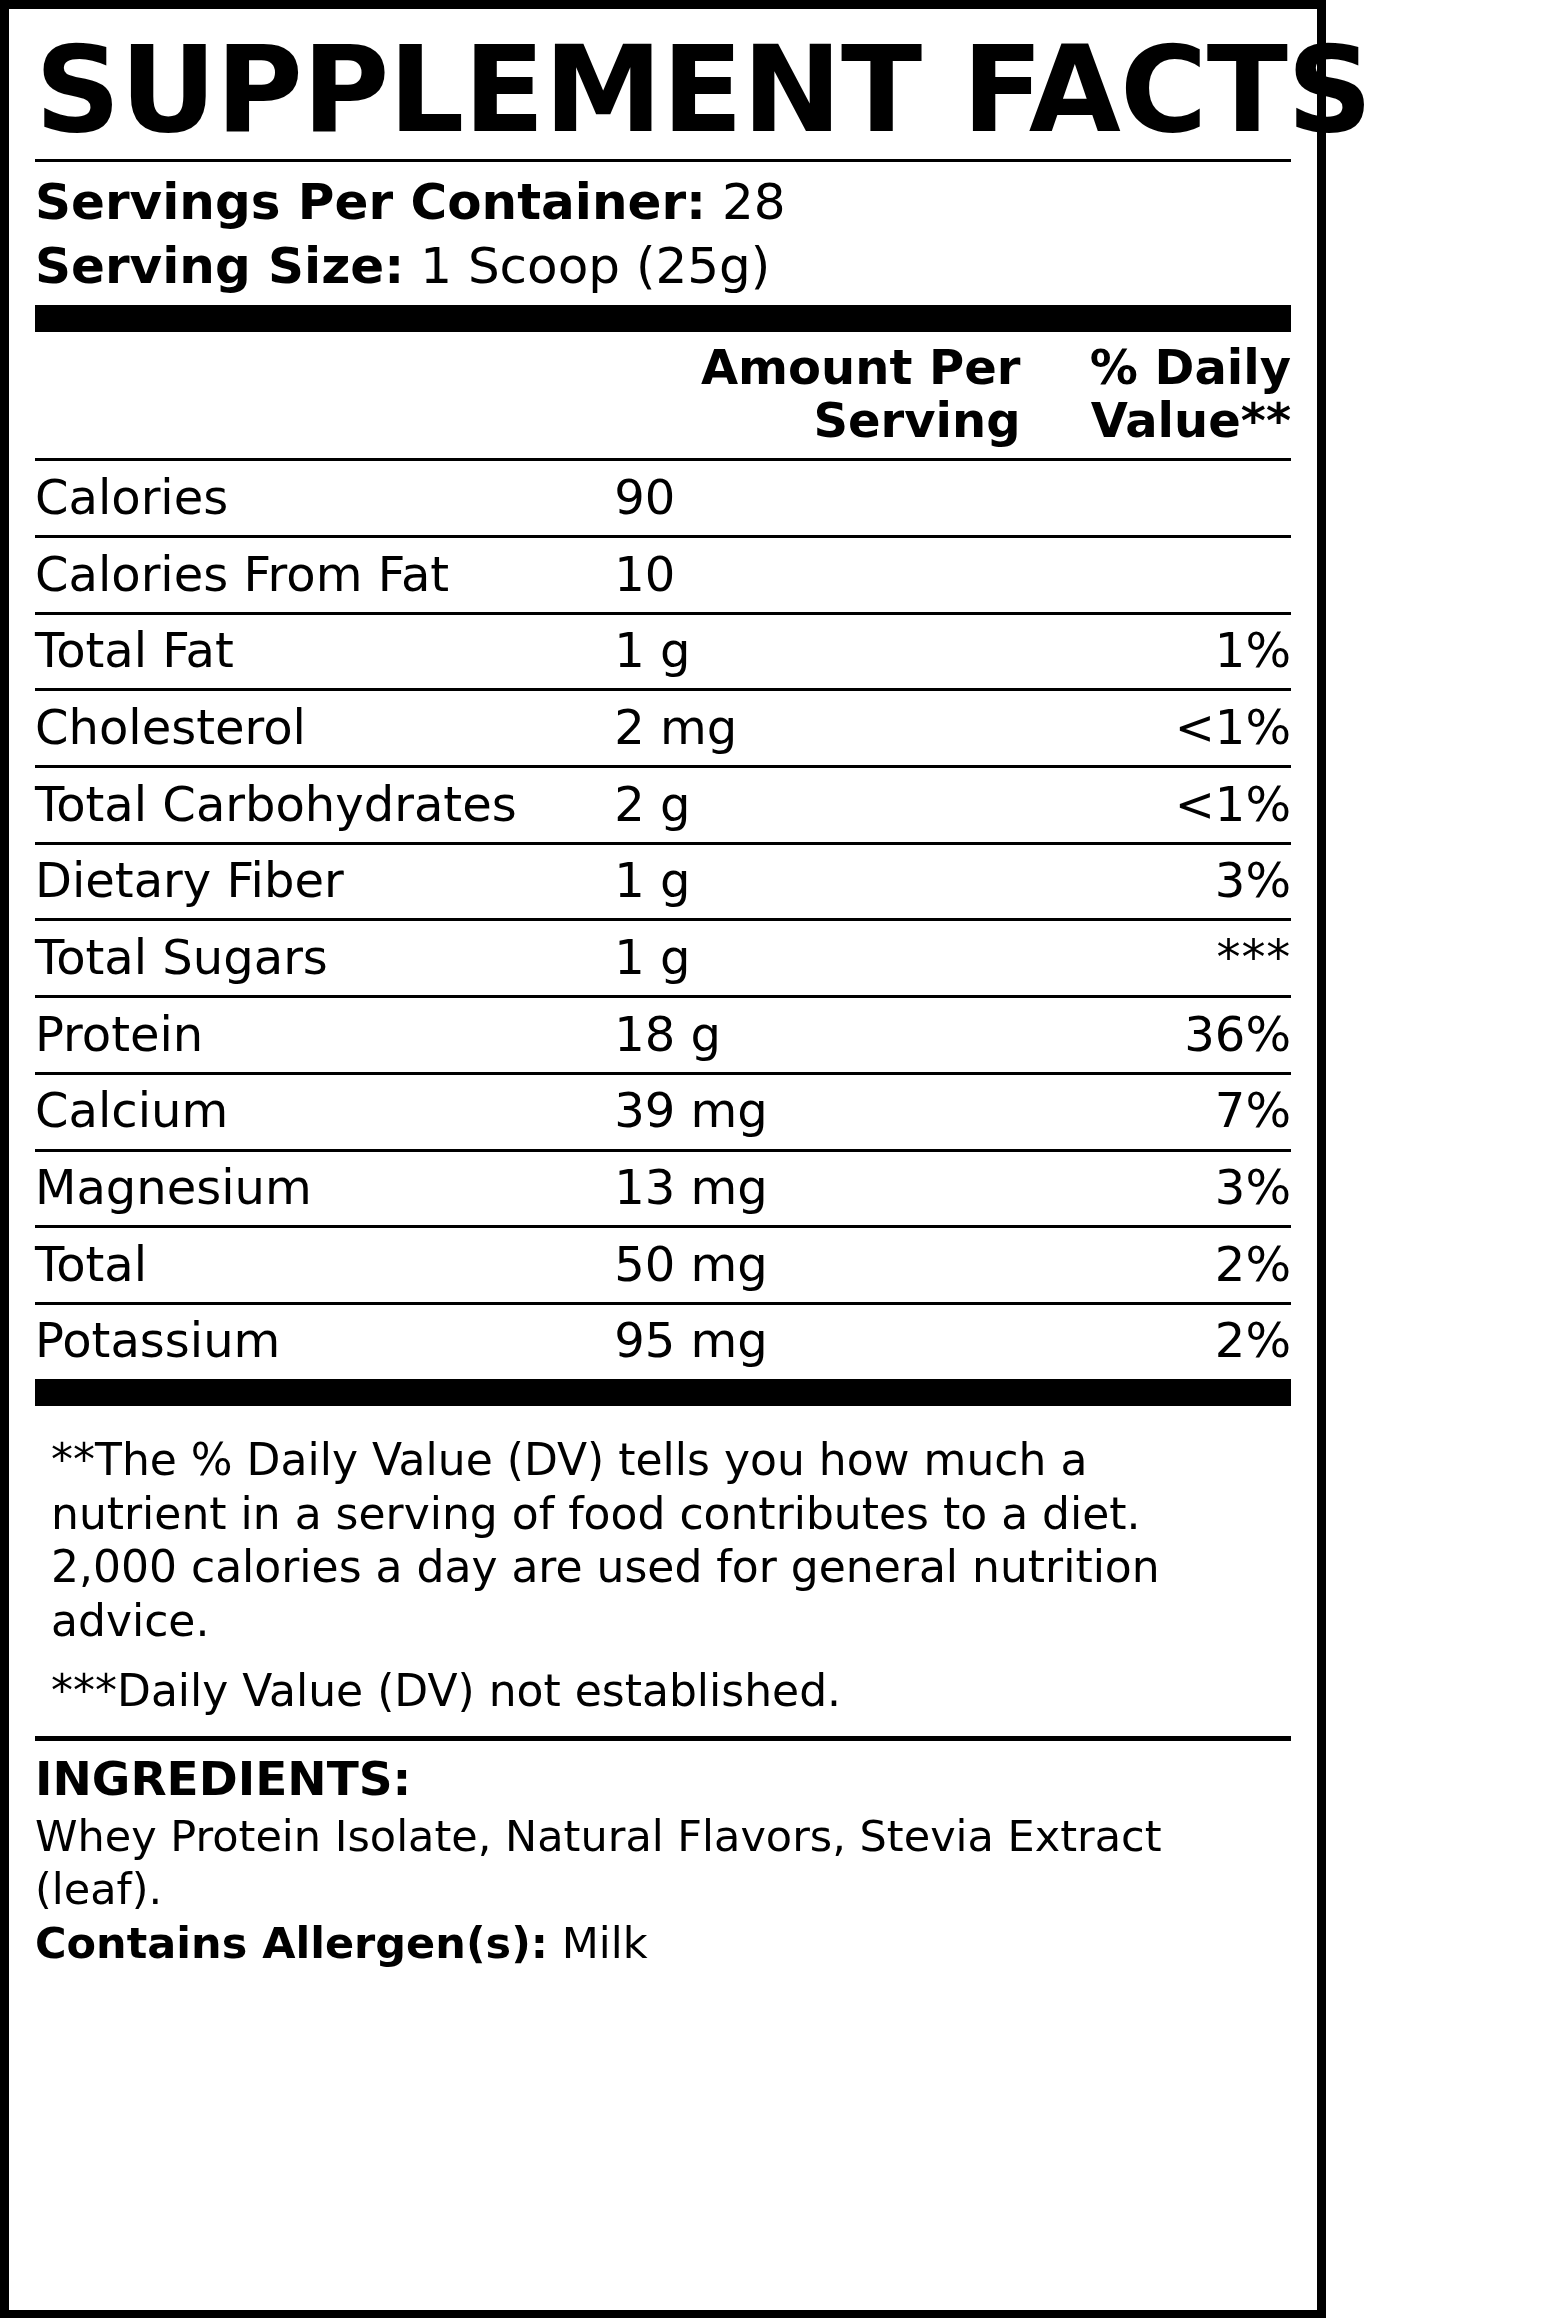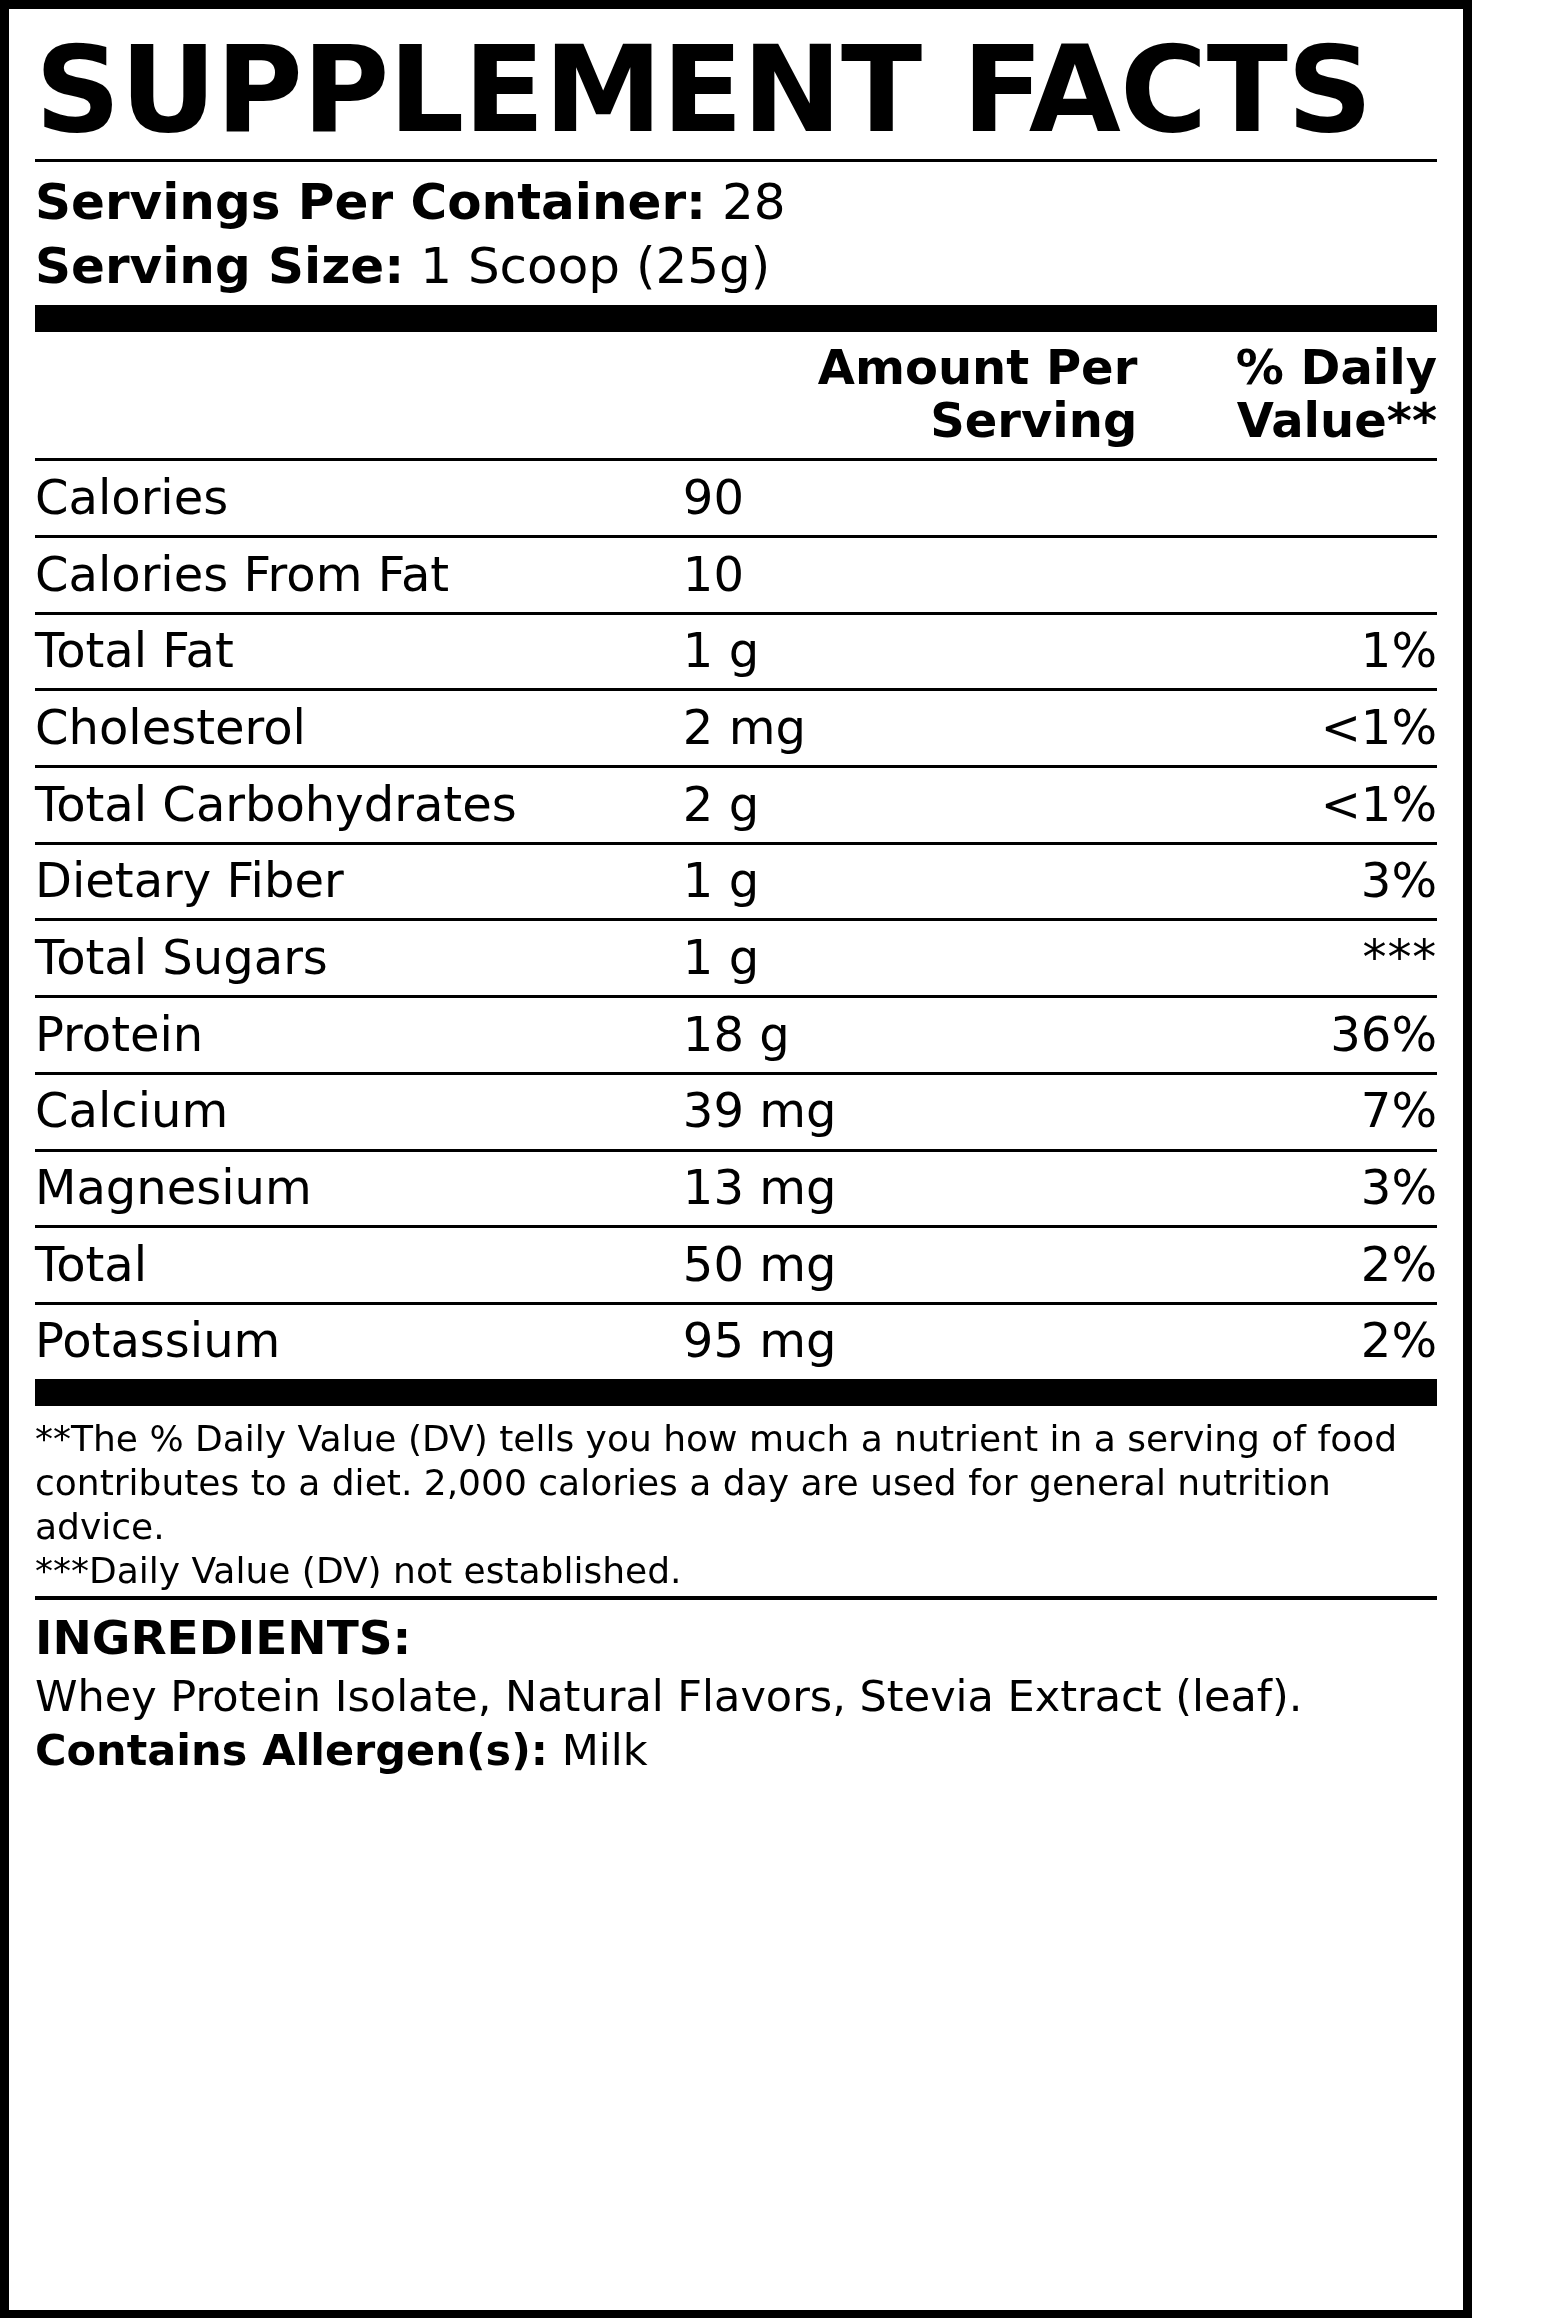--- a/index.html
+++ b/index.html
@@ -7,21 +7,21 @@
     padding: 0;
     background: #ffffff;
   }
   body {
     font-family: "DejaVu Sans", "Liberation Sans", sans-serif;
     color: #000000;
     -webkit-font-smoothing: antialiased;
   }
   .label {
     position: relative;
-    width: 1472px;
+    width: 1326px;
     min-height: 2319px;
     box-sizing: border-box;
     background: #ffffff;
     border: 9.6px solid #000000;
     padding: 0;
   }
   .inner {
     box-sizing: border-box;
     padding: 17.7px 26px 0 26px;
   }
@@ -117,22 +117,22 @@
   .stars {
     font-size: 48px;
     letter-spacing: 0.8px;
   }
 
   
   .footnotes {
     padding: 11.3px 0 3.2px 0;
   }
   .footnotes p {
-    margin: 0;
-    font-size: 36px;
+    margin: 16px;
+    font-size: 44px;
     line-height: 1.22;
   }
 
   
   .ingredients-wrap {
     padding-top: 9.6px;
   }
   .ing-title {
     font-size: 47px;
     font-weight: 700;

